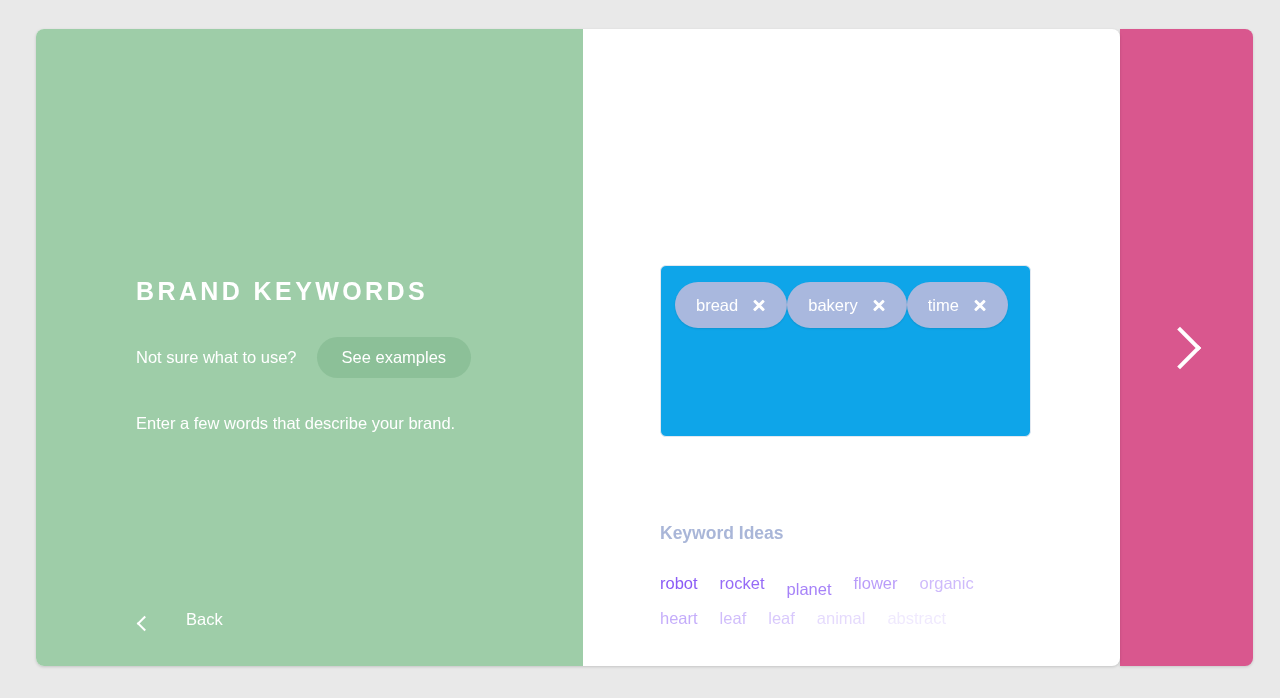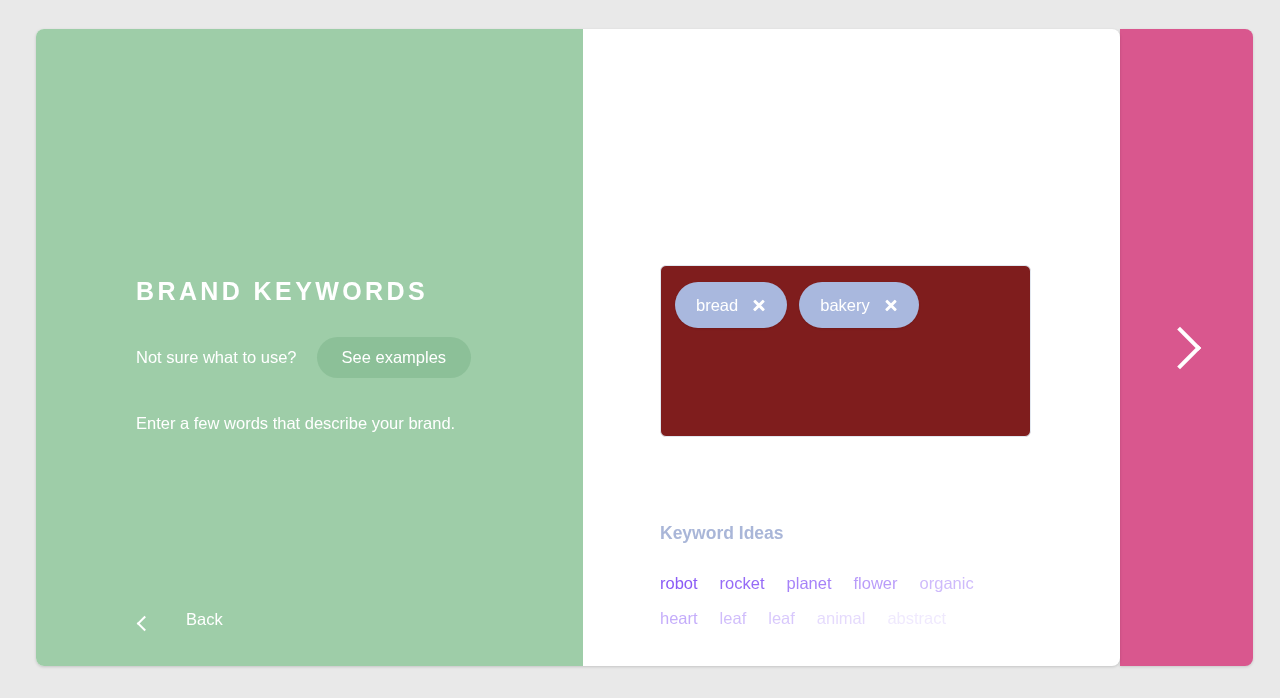--- a/index.html
+++ b/index.html
@@ -142,26 +142,25 @@
 
   #keyword-input-box {
     position:absolute;
     left:77px;
     top:236px;
     width:371px;
     height:172px;
     border:1px solid #e2e8f0;
     border-radius:6px;
     padding:16px 14px;
-    background:#7f1d1d;
+    background:#0ea5e9;
     cursor:text;
     display:flex;
     flex-wrap:wrap;
     align-content:flex-start;
-    gap:12px;
   }
 
   .chip {
     height:46px;
     background:#a9b8de;
     border-radius:23px;
     display:inline-flex;
     align-items:center;
     padding:0 21px;
     box-shadow:0 1px 2px rgba(0,0,0,0.10);
@@ -251,28 +250,32 @@
       <div id="keyword-input-box">
 
       <div class="chip">
             <span class="chip-label">bread</span>
             <span class="chip-remove"></span>
           </div>
           <div class="chip">
             <span class="chip-label">bakery</span>
             <span class="chip-remove"></span>
           </div>
+          <div class="chip">
+            <span class="chip-label">time</span>
+            <span class="chip-remove"></span>
+          </div>
         </div>
 
       <div id="ideas-heading">Keyword Ideas</div>
 
       <div class="ideas-row" id="ideas-row-0">
           <span class="idea" style="opacity: 1;">robot</span>
           <span class="idea" style="opacity: 0.9; text-align: center;">rocket</span>
-          <span class="idea" style="opacity: 0.76;">planet</span>
+          <span class="idea" style="opacity: 0.76; margin-top: 6px;">planet</span>
           <span class="idea" style="opacity: 0.6;">flower</span>
           <span class="idea" style="opacity: 0.42;">organic</span>
         </div>
       <div class="ideas-row" id="ideas-row-1">
           <span class="idea" style="opacity: 0.5;">heart</span>
           <span class="idea" style="opacity: 0.4;">leaf</span>
           <span class="idea" style="opacity: 0.33;">leaf</span>
           <span class="idea" style="opacity: 0.22;">animal</span>
           <span class="idea" style="opacity: 0.13;">abstract</span>
         </div>

